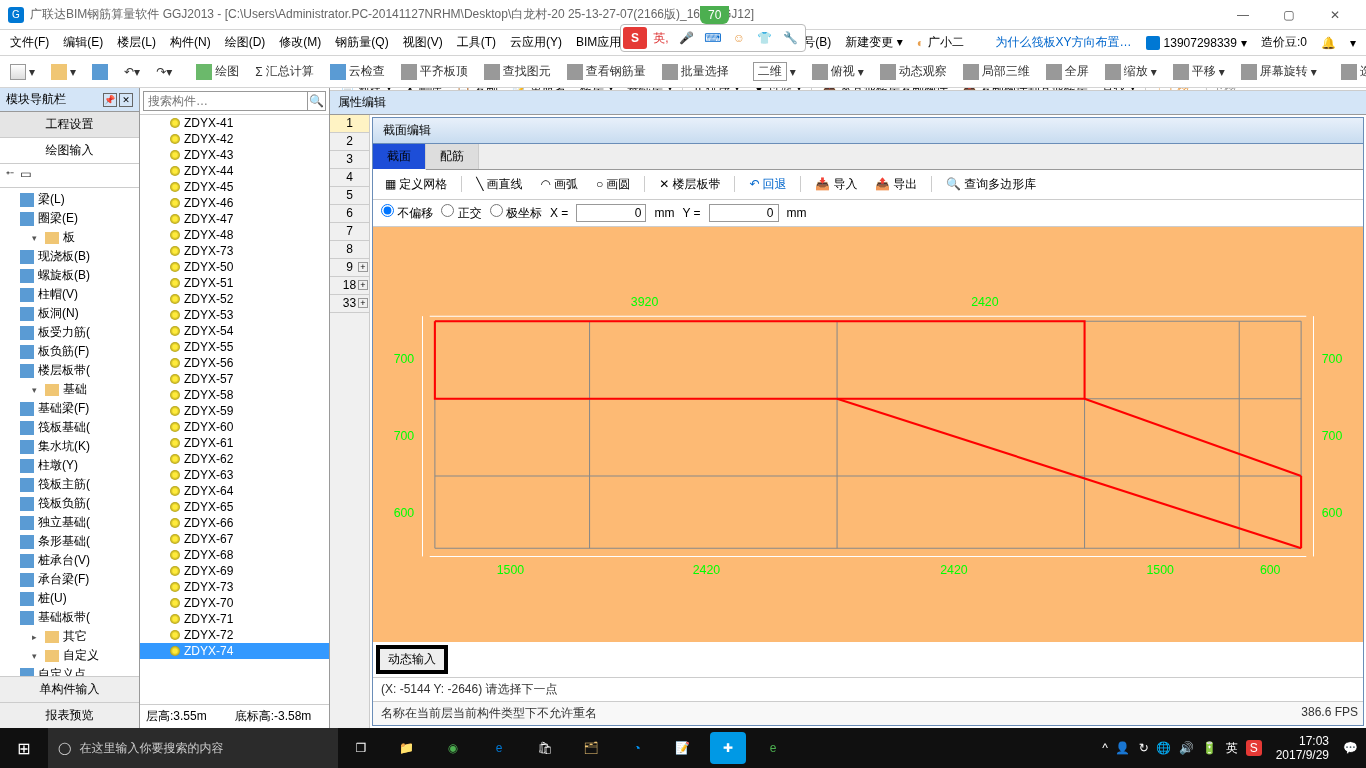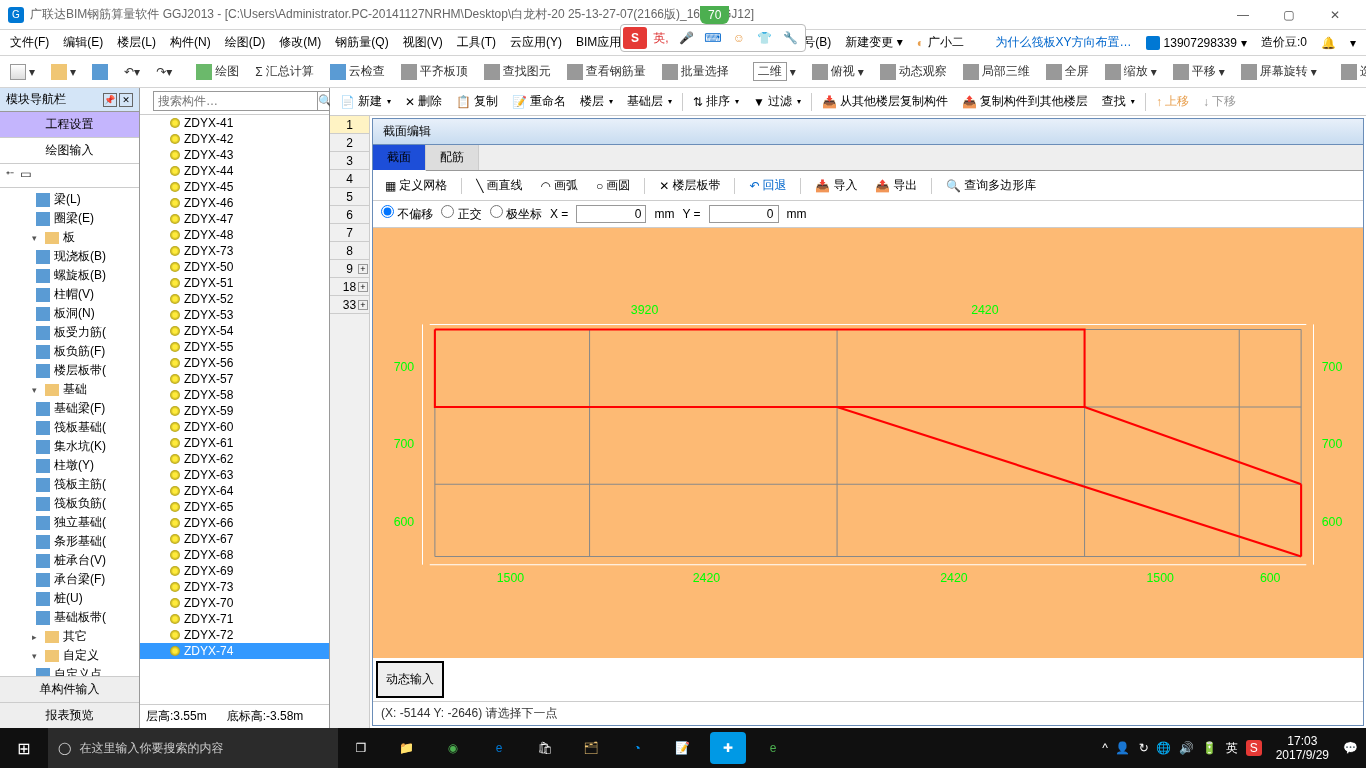--- a/index.html
+++ b/index.html
@@ -27,41 +27,41 @@
 .ic-green { background: #6bb96b; }
 .ic-blue { background: #5a9bd4; }
 .ic-gray { background: #999; }
 
 .main { display: flex; height: calc(100% - 30px - 26px - 32px - 40px); }
 
 .leftpane { width: 140px; background: #fff; border-right: 1px solid #999; display: flex; flex-direction: column; }
 .leftpane .header { background: #d4e5f7; padding: 3px 6px; border-bottom: 1px solid #999; display: flex; align-items: center; justify-content: space-between; }
 .leftpane .header .hbtn { width: 14px; height: 14px; border: 1px solid #666; font-size: 9px; display: flex; align-items: center; justify-content: center; cursor: pointer; }
 .leftpane .tabs { display: flex; flex-direction: column; }
-.leftpane .tab { padding: 4px 8px; text-align: center; background: #c4b5fd; border-bottom: 1px solid #ccc; cursor: pointer; }
+.leftpane .tab { padding: 4px 8px; text-align: center; background: #e5e5e5; border-bottom: 1px solid #ccc; cursor: pointer; }
 .leftpane .tab.active { background: #fff; }
 .leftpane .toolrow { padding: 3px 6px; display: flex; gap: 6px; border-bottom: 1px solid #ccc; }
 .leftpane .tree { flex: 1; overflow-y: auto; padding: 2px 0; }
 .leftpane .tree .node { padding: 1px 4px 1px 28px; display: flex; align-items: center; gap: 4px; cursor: pointer; white-space: nowrap; }
 .leftpane .tree .node.d2 { padding-left: 32px; }
-.leftpane .tree .node.d3 { padding-left: 36px; }
+.leftpane .tree .node.d3 { padding-left: 20px; }
 .leftpane .tree .arrow { width: 9px; font-size: 9px; color: #555; }
 .leftpane .tree .folder { width: 14px; height: 12px; background: #f0c674; }
 .leftpane .tree .leaficon { width: 14px; height: 14px; display: inline-block; }
 .leftpane .bottombtns .btn { padding: 4px; text-align: center; background: #eee; border-top: 1px solid #ccc; cursor: pointer; }
 
 .midpane { width: 190px; background: #fff; border-right: 1px solid #999; display: flex; flex-direction: column; }
 .midpane .search { display: flex; padding: 3px; border-bottom: 1px solid #ccc; }
-.midpane .search input { flex: 1; border: 1px solid #999; padding: 2px 4px; margin-left: 10px; }
+.midpane .search input { flex: 1; border: 1px solid #999; padding: 2px 4px; }
 .midpane .search .sbtn { width: 22px; border: 1px solid #999; border-left: none; display: flex; align-items: center; justify-content: center; cursor: pointer; }
 .midpane .list { flex: 1; overflow-y: auto; }
 .midpane .list .item { padding: 1px 4px 1px 30px; display: flex; align-items: center; gap: 4px; cursor: pointer; }
 .midpane .list .item .dot { width: 10px; height: 10px; background: radial-gradient(#ffeb3b 30%, #7a6a00); border-radius: 50%; }
 .midpane .list .item.sel { background: #3399ff; color: #fff; }
-.midpane .statusrow { padding: 3px 6px; border-top: 1px solid #ccc; display: flex; gap: 20px; }
+.midpane .statusrow { padding: 3px 6px; border-top: 1px solid #ccc; display: flex; gap: 28px; }
 
 .rightpane { flex: 1; display: flex; flex-direction: column; background: #fff; }
 .toolbar2 { height: 28px; display: flex; align-items: center; padding: 0 6px; gap: 6px; border-bottom: 1px solid #ccc; flex-wrap: nowrap; overflow: hidden; }
 .toolbar2 .tb { display: flex; align-items: center; gap: 3px; padding: 2px 4px; cursor: pointer; white-space: nowrap; }
 .toolbar2 .sep { width: 1px; height: 18px; background: #ccc; }
 .toolbar2 .carrot::after { content: "▾"; font-size: 8px; margin-left: 2px; }
 
 .propheader { background: #d4e5f7; padding: 3px 8px; border-bottom: 1px solid #999; }
 .rowlabels { width: 40px; background: #f0f0f0; border-right: 1px solid #ccc; }
 .rowlabels .rl { height: 18px; border-bottom: 1px solid #ccc; display: flex; align-items: center; justify-content: center; position: relative; }
@@ -75,31 +75,31 @@
 .secedit .sectabs .st { padding: 4px 14px; border-right: 1px solid #ccc; cursor: pointer; background: #ddd; }
 .secedit .sectabs .st.active { background: #1d4ed8; border-bottom: 1px solid #fff; margin-bottom: -1px; }
 .secedit .sectool { padding: 4px 8px; display: flex; align-items: center; gap: 10px; border-bottom: 1px solid #ccc; }
 .secedit .sectool .sb { display: flex; align-items: center; gap: 3px; cursor: pointer; padding: 2px 4px; }
 .secedit .sectool .sep { width: 1px; height: 16px; background: #ccc; }
 .secedit .coordrow { padding: 4px 8px; display: flex; align-items: center; gap: 8px; border-bottom: 1px solid #ccc; }
 .secedit .coordrow input[type=text] { width: 70px; border: 1px solid #999; padding: 1px 4px; text-align: right; }
 .secedit .canvas { flex: 1; background: #fdba74; position: relative; overflow: hidden; }
 .secedit .canvas svg { width: 100%; height: 100%; }
 .secedit .dynbtn { padding: 3px; }
-.secedit .dynbtn button { padding: 8px 8px; border: 2px solid #000000; background: #eee; cursor: pointer; }
+.secedit .dynbtn button { padding: 2px 8px; border: 4px solid #000000; background: #eee; cursor: pointer; }
 .secedit .coordstatus { padding: 3px 8px; color: #333; border-top: 1px solid #ccc; }
 .secedit .warnmsg { padding: 3px 8px; color: #333; border-top: 1px solid #ccc; background: #f8f8f8; }
 .secedit .fpslabel { position: absolute; right: 8px; }
 
 .taskbar { position: fixed; bottom: 0; left: 0; right: 0; height: 40px; background: #101010; display: flex; align-items: center; color: #fff; }
 .taskbar .start { width: 48px; height: 40px; display: flex; align-items: center; justify-content: center; font-size: 16px; cursor: pointer; }
 .taskbar .search { display: flex; align-items: center; background: #2b2b2b; height: 40px; padding: 0 10px; width: 290px; gap: 8px; color: #ccc; }
 .taskbar .tbicon { width: 46px; height: 40px; display: flex; align-items: center; justify-content: center; cursor: pointer; }
 .taskbar .tray { margin-left: auto; display: flex; align-items: center; gap: 8px; padding: 0 8px; }
-.taskbar .clock { text-align: center; line-height: 1.2; font-size: 11px; padding: 0 6px; }
+.taskbar .clock { text-align: right; line-height: 1.2; font-size: 11px; padding: 0 6px; }
 
 .ime-bar { position: absolute; top: 24px; left: 620px; display: flex; gap: 2px; background: #fff; border: 1px solid #bbb; padding: 2px; border-radius: 4px; z-index: 10; }
 .ime-bar .imebtn { width: 24px; height: 22px; display: flex; align-items: center; justify-content: center; border-radius: 3px; cursor: pointer; }
 .ime-s { background: #e53935; color: #fff; font-weight: bold; border-radius: 4px; }
 </style>
 </head>
 <body>
 
 <div class="titlebar">
   <span class="icon">G</span>
@@ -509,20 +509,21 @@
       <span class="tb">📥 <span>从其他楼层复制构件</span></span>
       <span class="tb">📤 <span>复制构件到其他楼层</span></span>
       <span class="tb carrot">
           <span>查找</span>
         </span>
       <span class="sep"></span>
       <span class="tb" style="color:#e8a050">↑ <span>上移</span></span>
       <span class="tb" style="color:#999">↓ <span>下移</span></span>
     </div>
 
+    <div class="propheader">属性编辑</div>
 
     <div class="editor">
       <div class="rowlabels" id="rowlabels">
           <div class="rl active">1</div>
           <div class="rl">2</div>
           <div class="rl">3</div>
           <div class="rl">4</div>
           <div class="rl">5</div>
           <div class="rl">6</div>
           <div class="rl">7</div>
@@ -606,20 +607,24 @@
               <text x="120" y="335">1500</text>
               <text x="310" y="335">2420</text>
               <text x="550" y="335">2420</text>
               <text x="750" y="335">1500</text>
               <text x="860" y="335">600</text>
             </g>
           </svg>
         </div>
         <div class="dynbtn"><button>动态输入</button></div>
         <div class="coordstatus">(X: -5144 Y: -2646) 请选择下一点</div>
+        <div class="warnmsg">
+          <span>名称在当前层当前构件类型下不允许重名</span>
+          <span class="fpslabel">386.6 FPS</span>
+        </div>
       </div>
     </div>
   </div>
 </div>
 
 <div style="position:absolute;top:8px;left:700px" class="score"><span style="background:#4caf50;color:#fff;padding:2px 8px;border-radius:0 0 6px 6px">70</span></div>
 
 <div class="taskbar">
   <div class="start">⊞</div>
   <div class="search">

